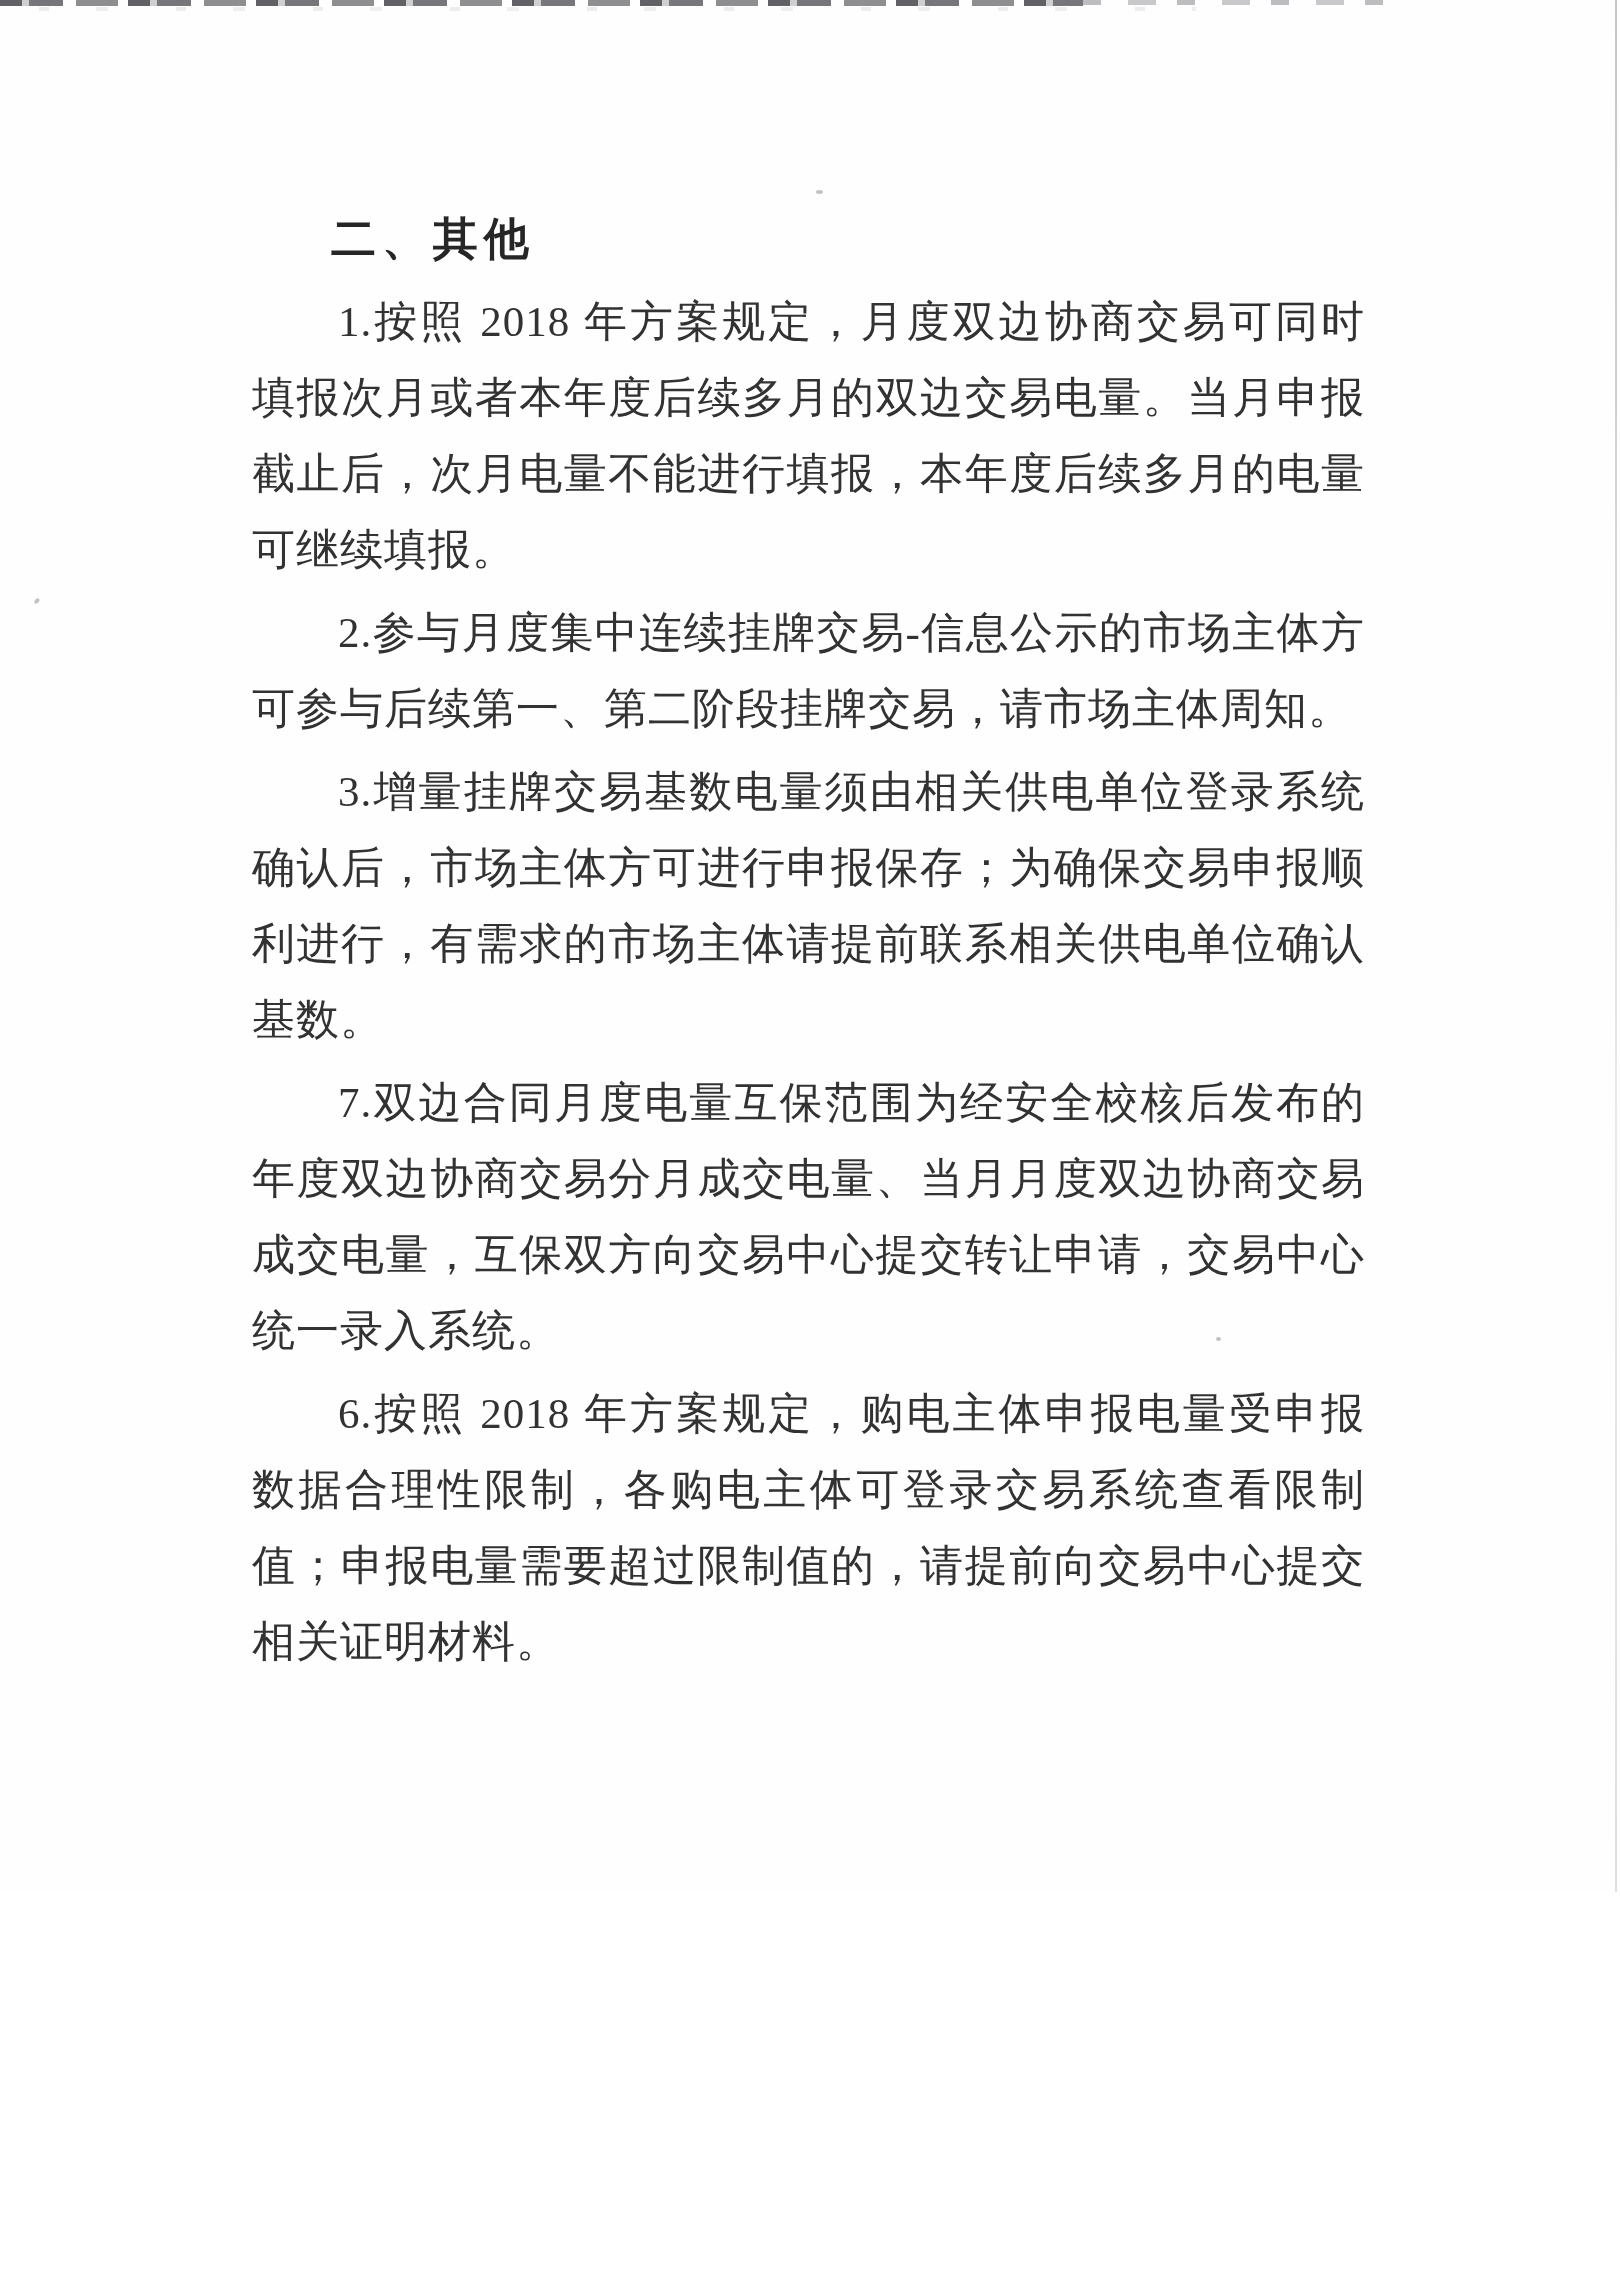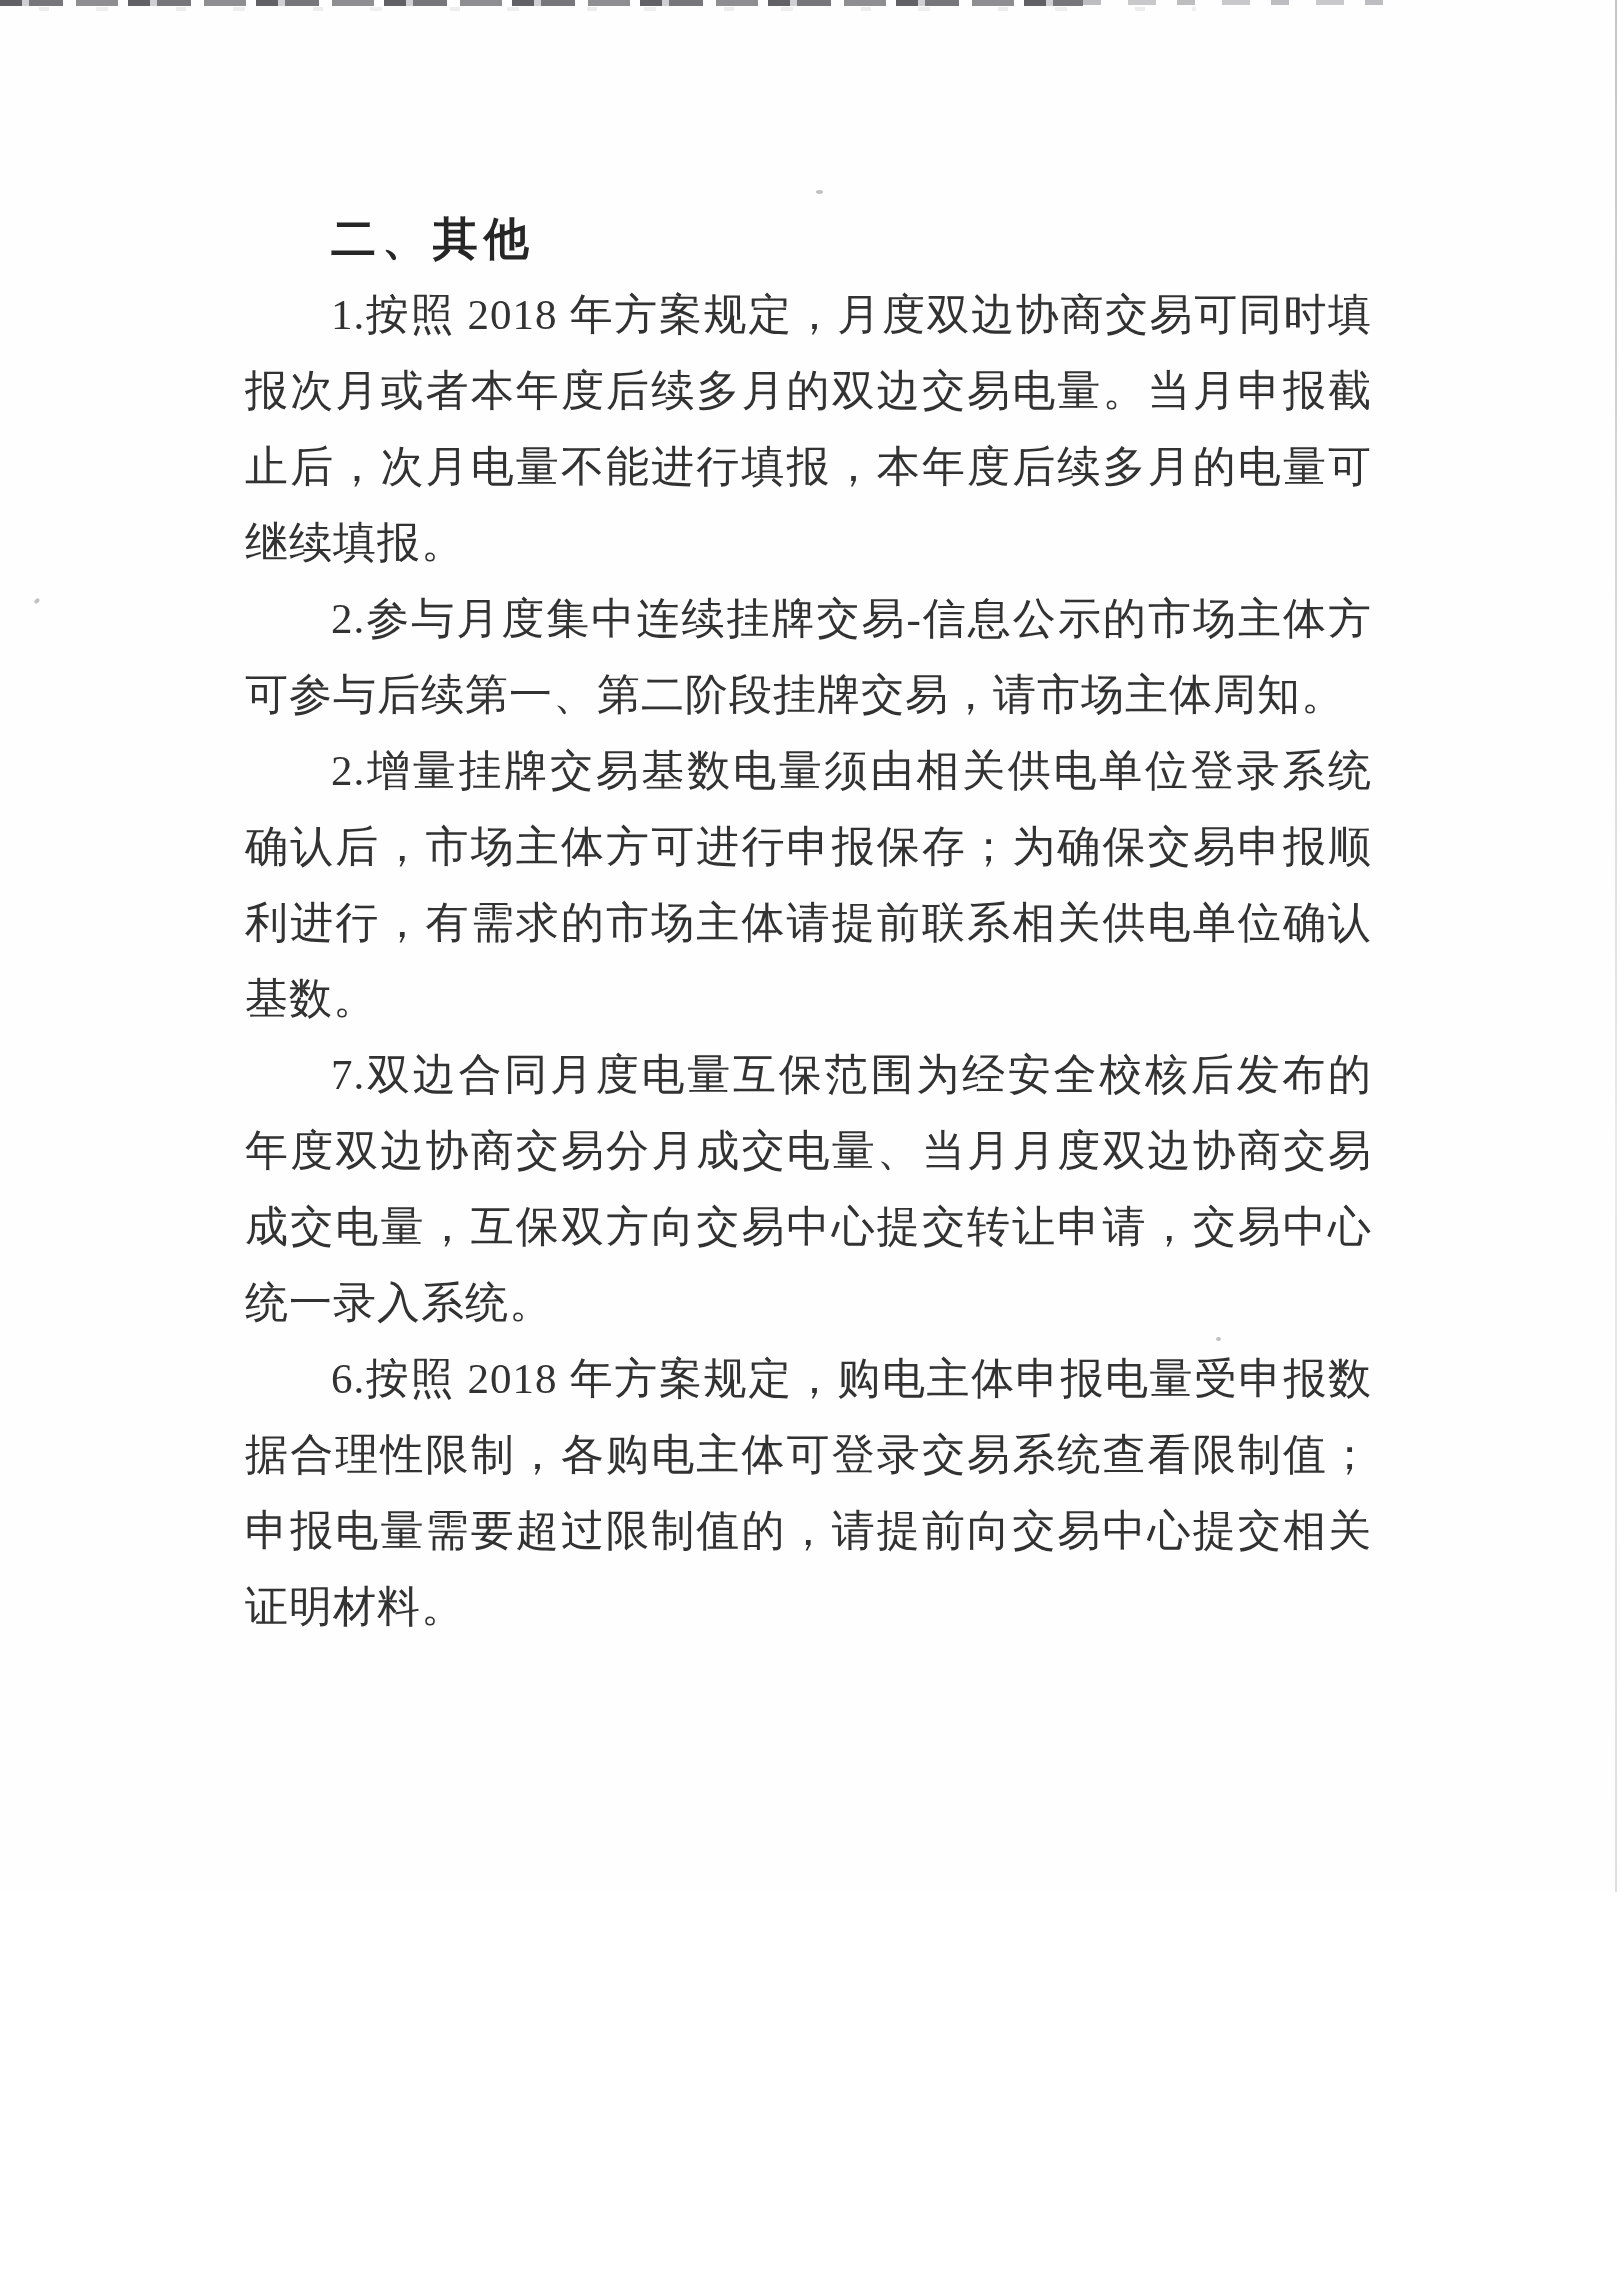--- a/index.html
+++ b/index.html
@@ -76,21 +76,21 @@
     margin: 0;
     padding-left: 86px;
     font-family: "Liberation Sans", "DejaVu Sans", sans-serif;
     font-weight: 700;
     font-size: 45px;
     line-height: 76px;
     letter-spacing: 5.9px;
     color: #262626;
   }
   .para {
-    margin: 0;
+    margin: 7px;
     font-size: 43px;
     line-height: 76px;
     text-align: justify;
     text-justify: inter-ideograph;
     text-indent: 86px;
     letter-spacing: 1px;
     color: #323232;
   }
 </style>
 </head>
@@ -106,19 +106,19 @@
 
   <div class="speck s1"></div>
   <div class="speck s2"></div>
   <div class="speck s3"></div>
 
   <div class="content">
     <h2 class="section-heading">二、其他</h2>
 
     <p class="para">1.按照 2018 年方案规定，月度双边协商交易可同时填报次月或者本年度后续多月的双边交易电量。当月申报截止后，次月电量不能进行填报，本年度后续多月的电量可继续填报。</p>
     <p class="para">2.参与月度集中连续挂牌交易-信息公示的市场主体方可参与后续第一、第二阶段挂牌交易，请市场主体周知。</p>
-    <p class="para">2.增量挂牌交易基数电量须由相关供电单位登录系统确认后，市场主体方可进行申报保存；为确保交易申报顺利进行，有需求的市场主体请提前联系相关供电单位确认基数。</p>
+    <p class="para">3.增量挂牌交易基数电量须由相关供电单位登录系统确认后，市场主体方可进行申报保存；为确保交易申报顺利进行，有需求的市场主体请提前联系相关供电单位确认基数。</p>
     <p class="para">7.双边合同月度电量互保范围为经安全校核后发布的年度双边协商交易分月成交电量、当月月度双边协商交易成交电量，互保双方向交易中心提交转让申请，交易中心统一录入系统。</p>
     <p class="para">6.按照 2018 年方案规定，购电主体申报电量受申报数据合理性限制，各购电主体可登录交易系统查看限制值；申报电量需要超过限制值的，请提前向交易中心提交相关证明材料。</p>
   </div>
 
 </div>
 
 
 </body></html>

